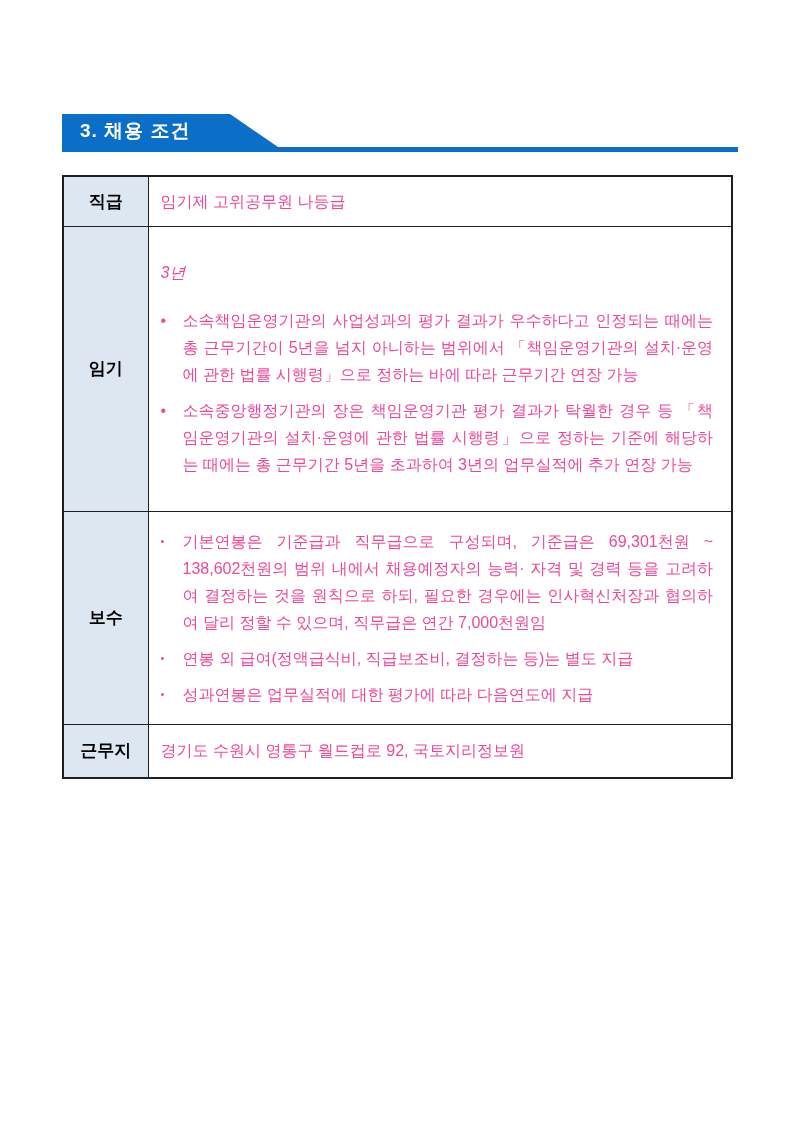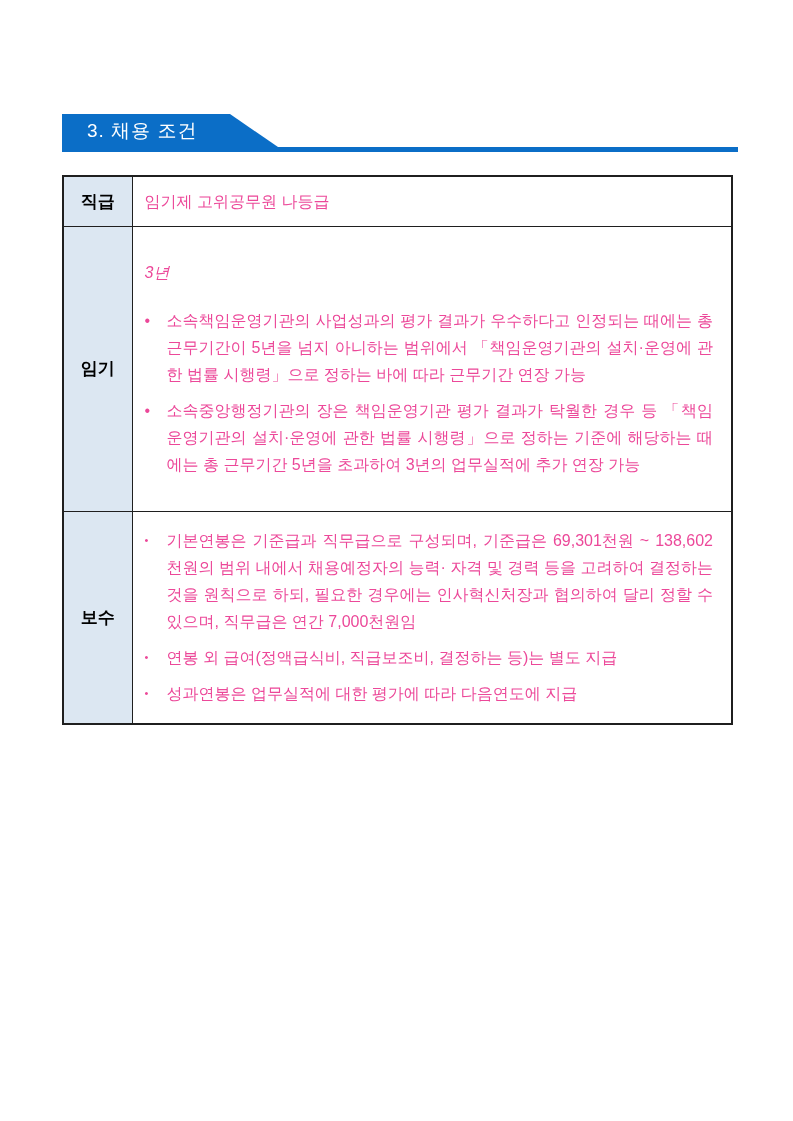--- a/index.html
+++ b/index.html
@@ -19,23 +19,23 @@
   
   .banner {
     position: absolute; top: 114px; left: 62px;
     width: 216px; height: 33px;
     background: #0b6ec7;
     clip-path: polygon(0 0, 168px 0, 216px 100%, 0 100%);
   }
   .banner-title {
     display: inline-block;
     line-height: 33px;
-    padding-left: 25px;
+    padding-left: 18px;
     color: #ffffff;
-    font-weight: normal;
+    font-weight: bold;
     font-size: 19px;
     letter-spacing: 1px;
     white-space: nowrap;
   }
   .banner-underline {
     position: absolute; top: 147px; left: 62px;
     width: 676px; height: 5px;
     background: #0b6ec7;
   }
 
@@ -44,21 +44,21 @@
     position: absolute; top: 175px; left: 62px;
     width: 671px;
     border-collapse: collapse;
     table-layout: fixed;
     border: 2px solid #1f1f1f;
   }
   .info-table th, .info-table td {
     border: 1.5px solid #1f1f1f;
   }
   .info-table th {
-    width: 69px;
+    width: 85px;
     background: #dce7f2;
     font-weight: bold;
     font-size: 17px;
     color: #000000;
     text-align: center;
     vertical-align: middle;
   }
   .info-table td {
     padding: 8px 18px 8px 12px;
     font-size: 16px;
@@ -139,17 +139,21 @@
               <span class="bullet-text">연봉 외 급여(정액급식비, 직급보조비, 결정하는 등)는 별도 지급</span>
             </div>
             <div class="bullet-item">
               <span class="marker small">•</span>
               <span class="bullet-text">성과연봉은 업무실적에 대한 평가에 따라 다음연도에 지급</span>
             </div>
           </div>
         </td>
       </tr>
 
+      <tr class="r4">
+        <th>근무지</th>
+        <td>경기도 수원시 영통구 월드컵로 92, 국토지리정보원</td>
+      </tr>
 
     </tbody>
   </table>
 
 </div>
 
 </body></html>

